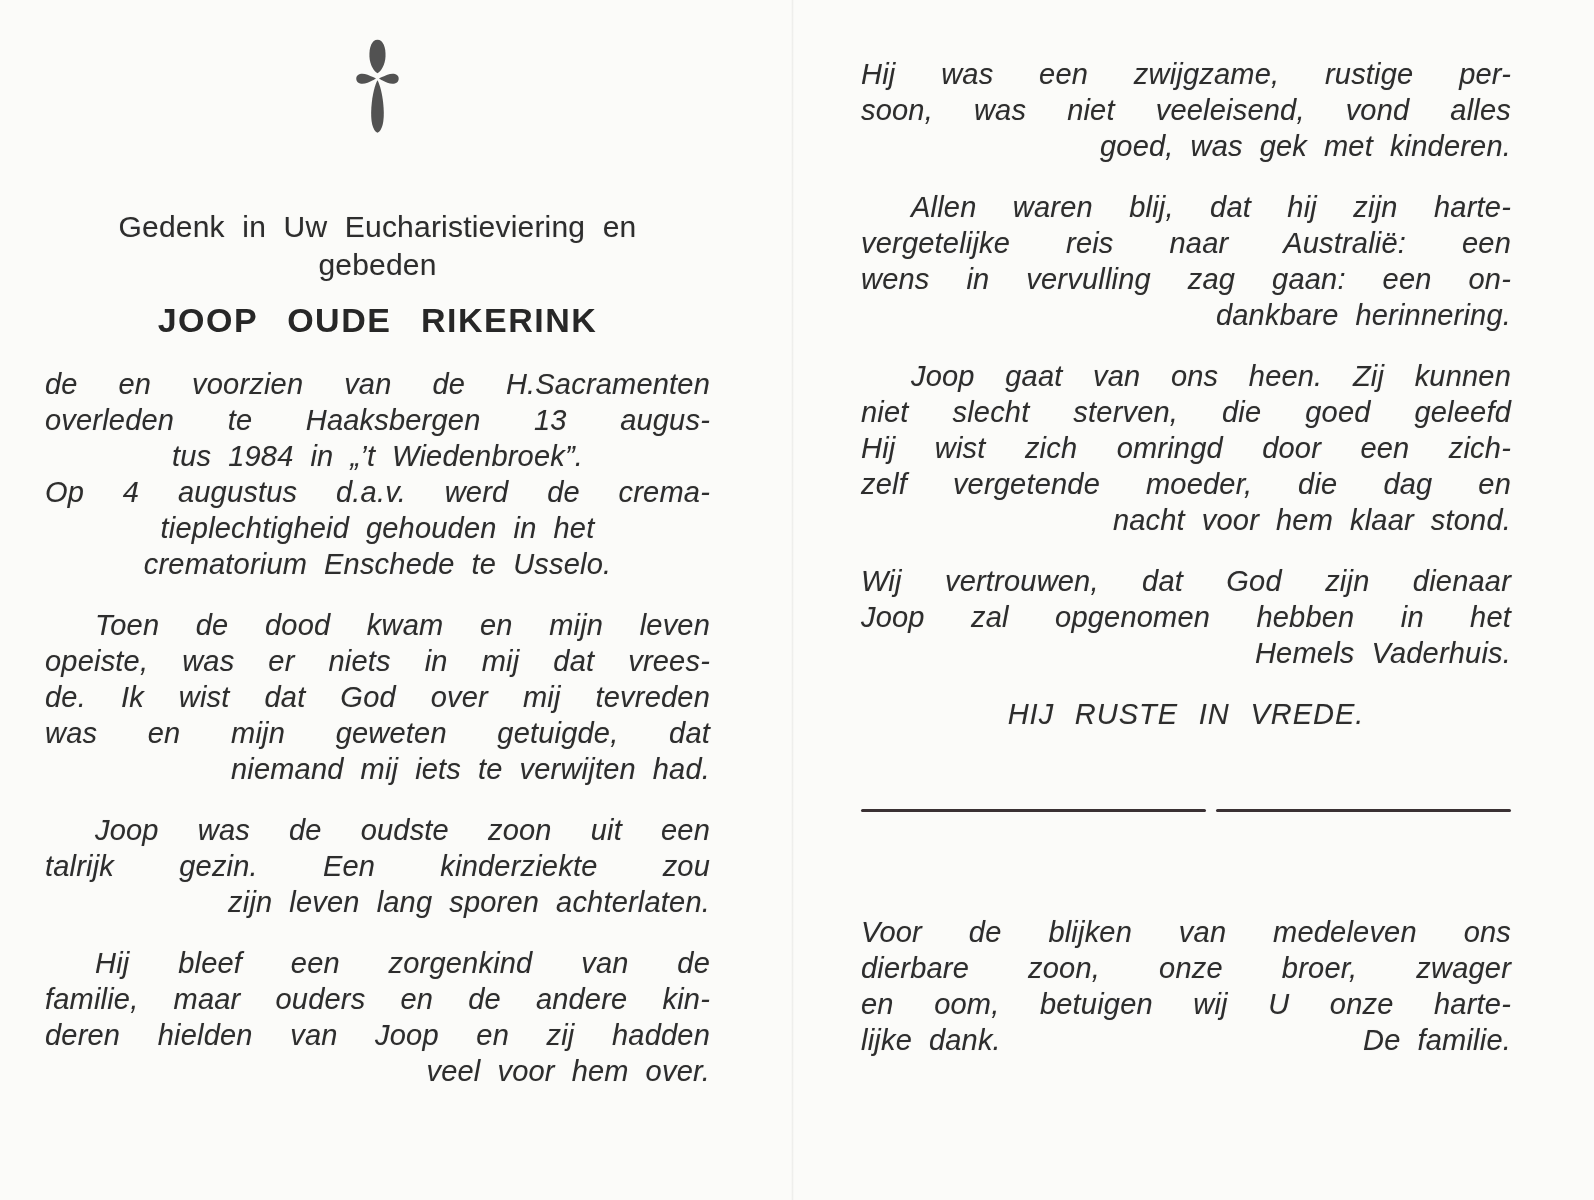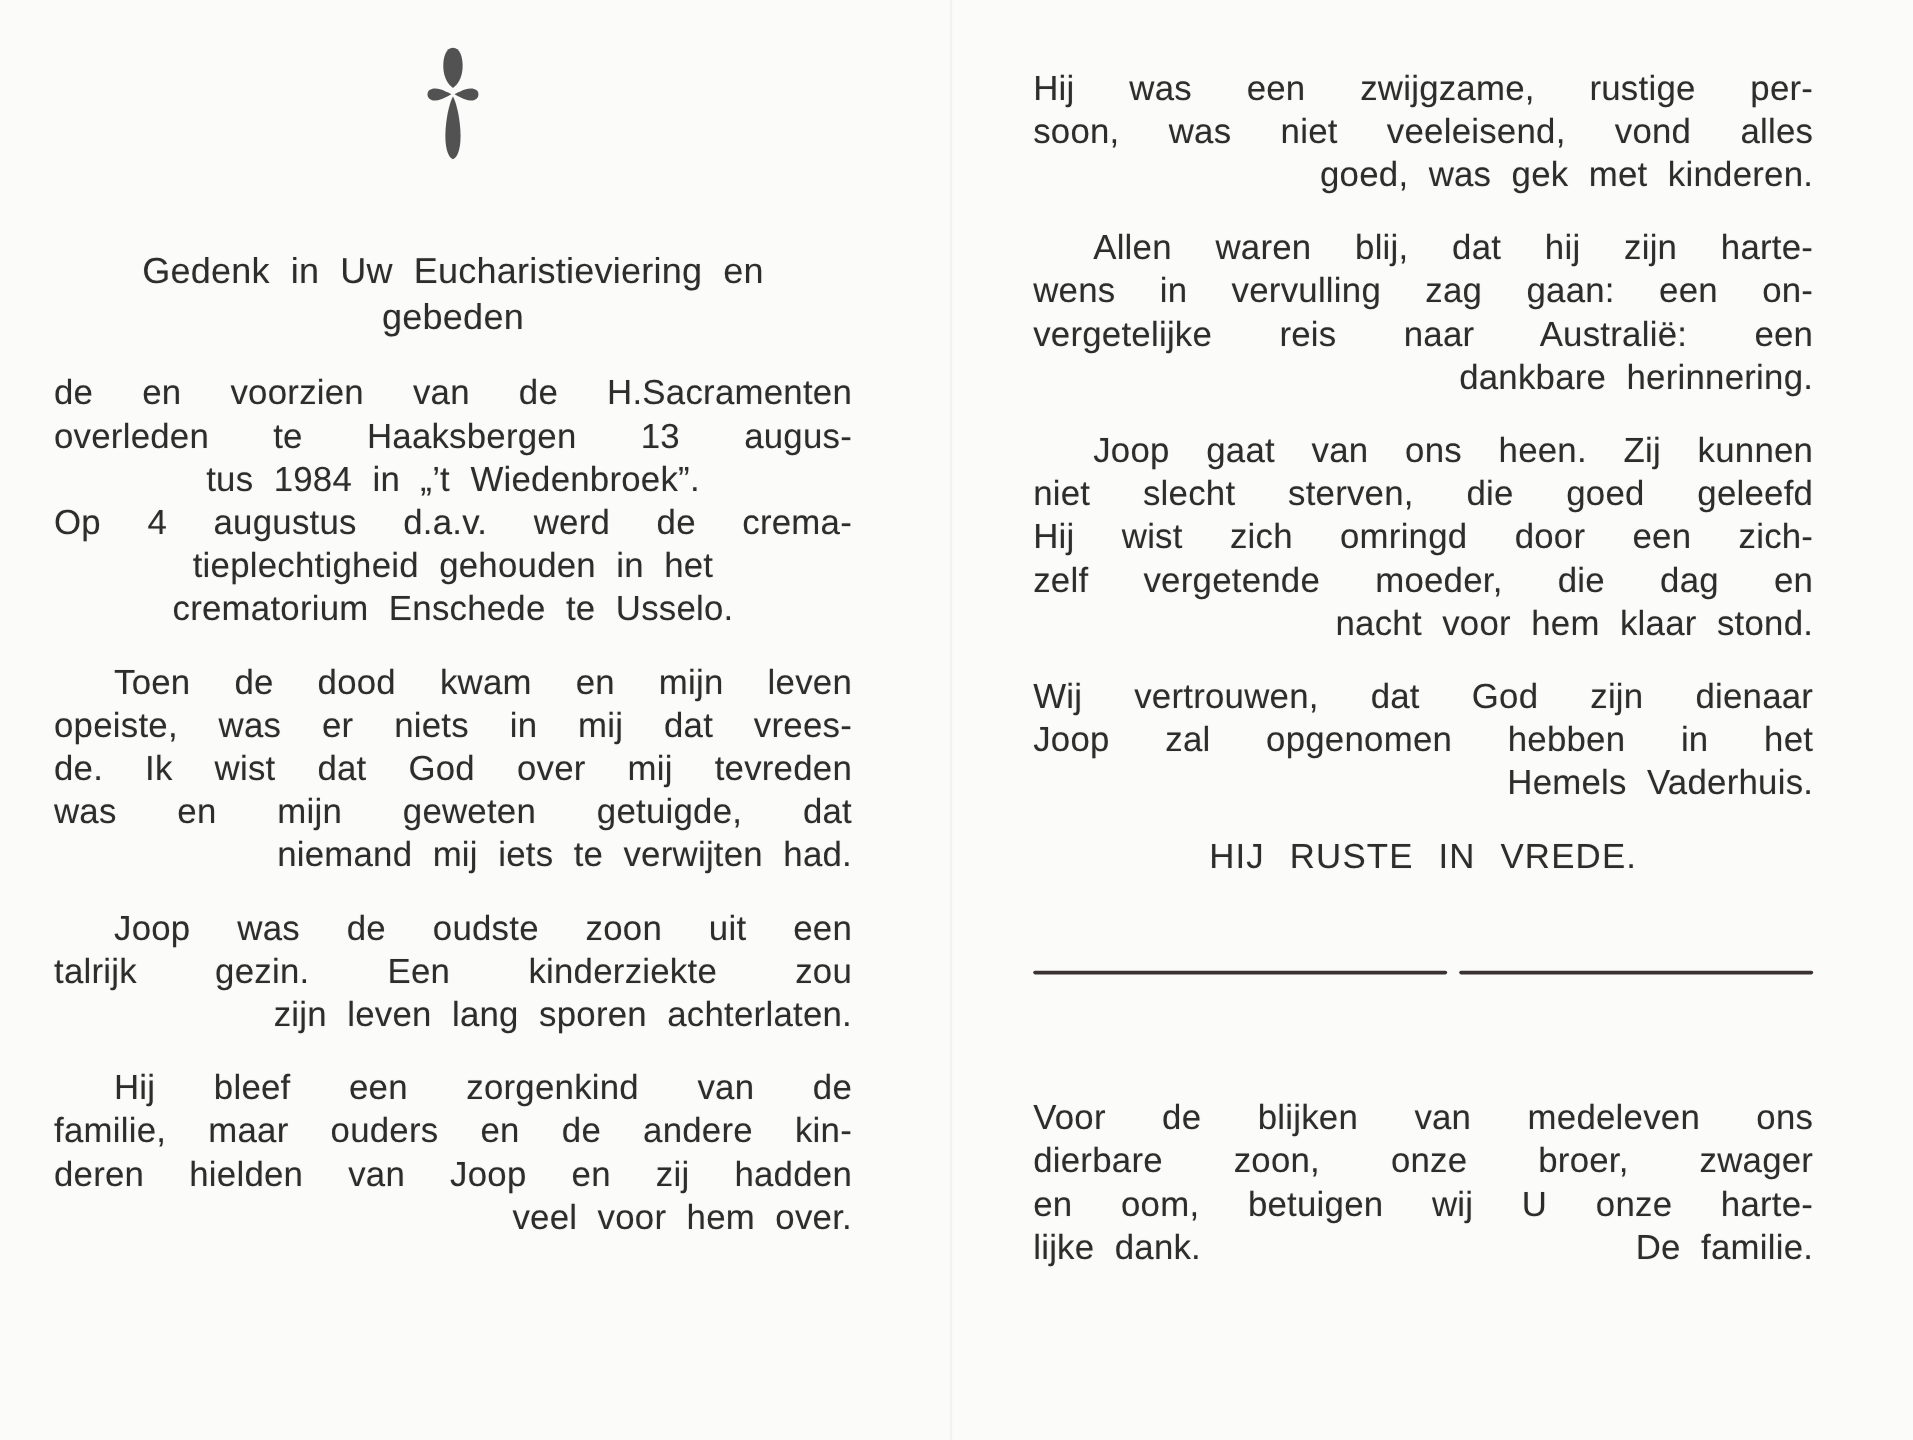--- a/index.html
+++ b/index.html
@@ -33,21 +33,21 @@
 
   .name {
     margin-top: 16px;
     text-align: center;
     font-weight: bold;
     font-size: 34px; line-height: 40px;
     letter-spacing: 1.5px; word-spacing: 0.55em;
     color: #272727;
   }
 
-  .paras { font-size: 29px; line-height: 36px; }
+  .paras { font-size: 29px; line-height: 36px; font-style: italic; }
   .paras-left { margin-top: 26px; }
   .paras-right-top { padding-top: 56px; }
   .paras-right-bottom { margin-top: 102px; }
 
   .para { margin-top: 25px; }
   .para:first-child { margin-top: 0; }
 
   .line {
     word-spacing: 0.30em;
     letter-spacing: 0.2px;
@@ -90,20 +90,21 @@
           <path d="M27,47 C29.5,51.5 32.5,62 33.5,76 C34.5,90.5 32,100.5 27,102.5 C22,100.5 19.5,90.5 20.5,76 C21.5,62 24.5,51.5 27,47 Z"></path>
         </g>
       </svg>
     </div>
 
     <div class="header">
         <div class="line center">Gedenk in Uw Eucharistieviering en</div>
         <div class="line center">gebeden</div>
       </div>
 
+    <div class="name">JOOP OUDE RIKERINK</div>
 
     <div class="paras paras-left">
         <div class="para">
           <div class="line justify">de en voorzien van de H.Sacramenten</div>
           <div class="line justify">overleden te Haaksbergen 13 augus-</div>
           <div class="line center">tus 1984 in „’t Wiedenbroek”.</div>
           <div class="line justify">Op 4 augustus d.a.v. werd de crema-</div>
           <div class="line center">tieplechtigheid gehouden in het</div>
           <div class="line center">crematorium Enschede te Usselo.</div>
         </div>
@@ -130,22 +131,22 @@
 
   <div class="col col-right">
     <div class="paras paras-right-top">
         <div class="para">
           <div class="line justify">Hij was een zwijgzame, rustige per-</div>
           <div class="line justify">soon, was niet veeleisend, vond alles</div>
           <div class="line left">goed, was gek met kinderen.</div>
         </div>
         <div class="para">
           <div class="line justify indent">Allen waren blij, dat hij zijn harte-</div>
+          <div class="line justify">vergetelijke reis naar Australië: een</div>
           <div class="line justify">wens in vervulling zag gaan: een on-</div>
-          <div class="line justify">vergetelijke reis naar Australië: een</div>
           <div class="line left">dankbare herinnering.</div>
         </div>
         <div class="para">
           <div class="line justify indent">Joop gaat van ons heen. Zij kunnen</div>
           <div class="line justify">niet slecht sterven, die goed geleefd</div>
           <div class="line justify">Hij wist zich omringd door een zich-</div>
           <div class="line justify">zelf vergetende moeder, die dag en</div>
           <div class="line left">nacht voor hem klaar stond.</div>
         </div>
         <div class="para">

